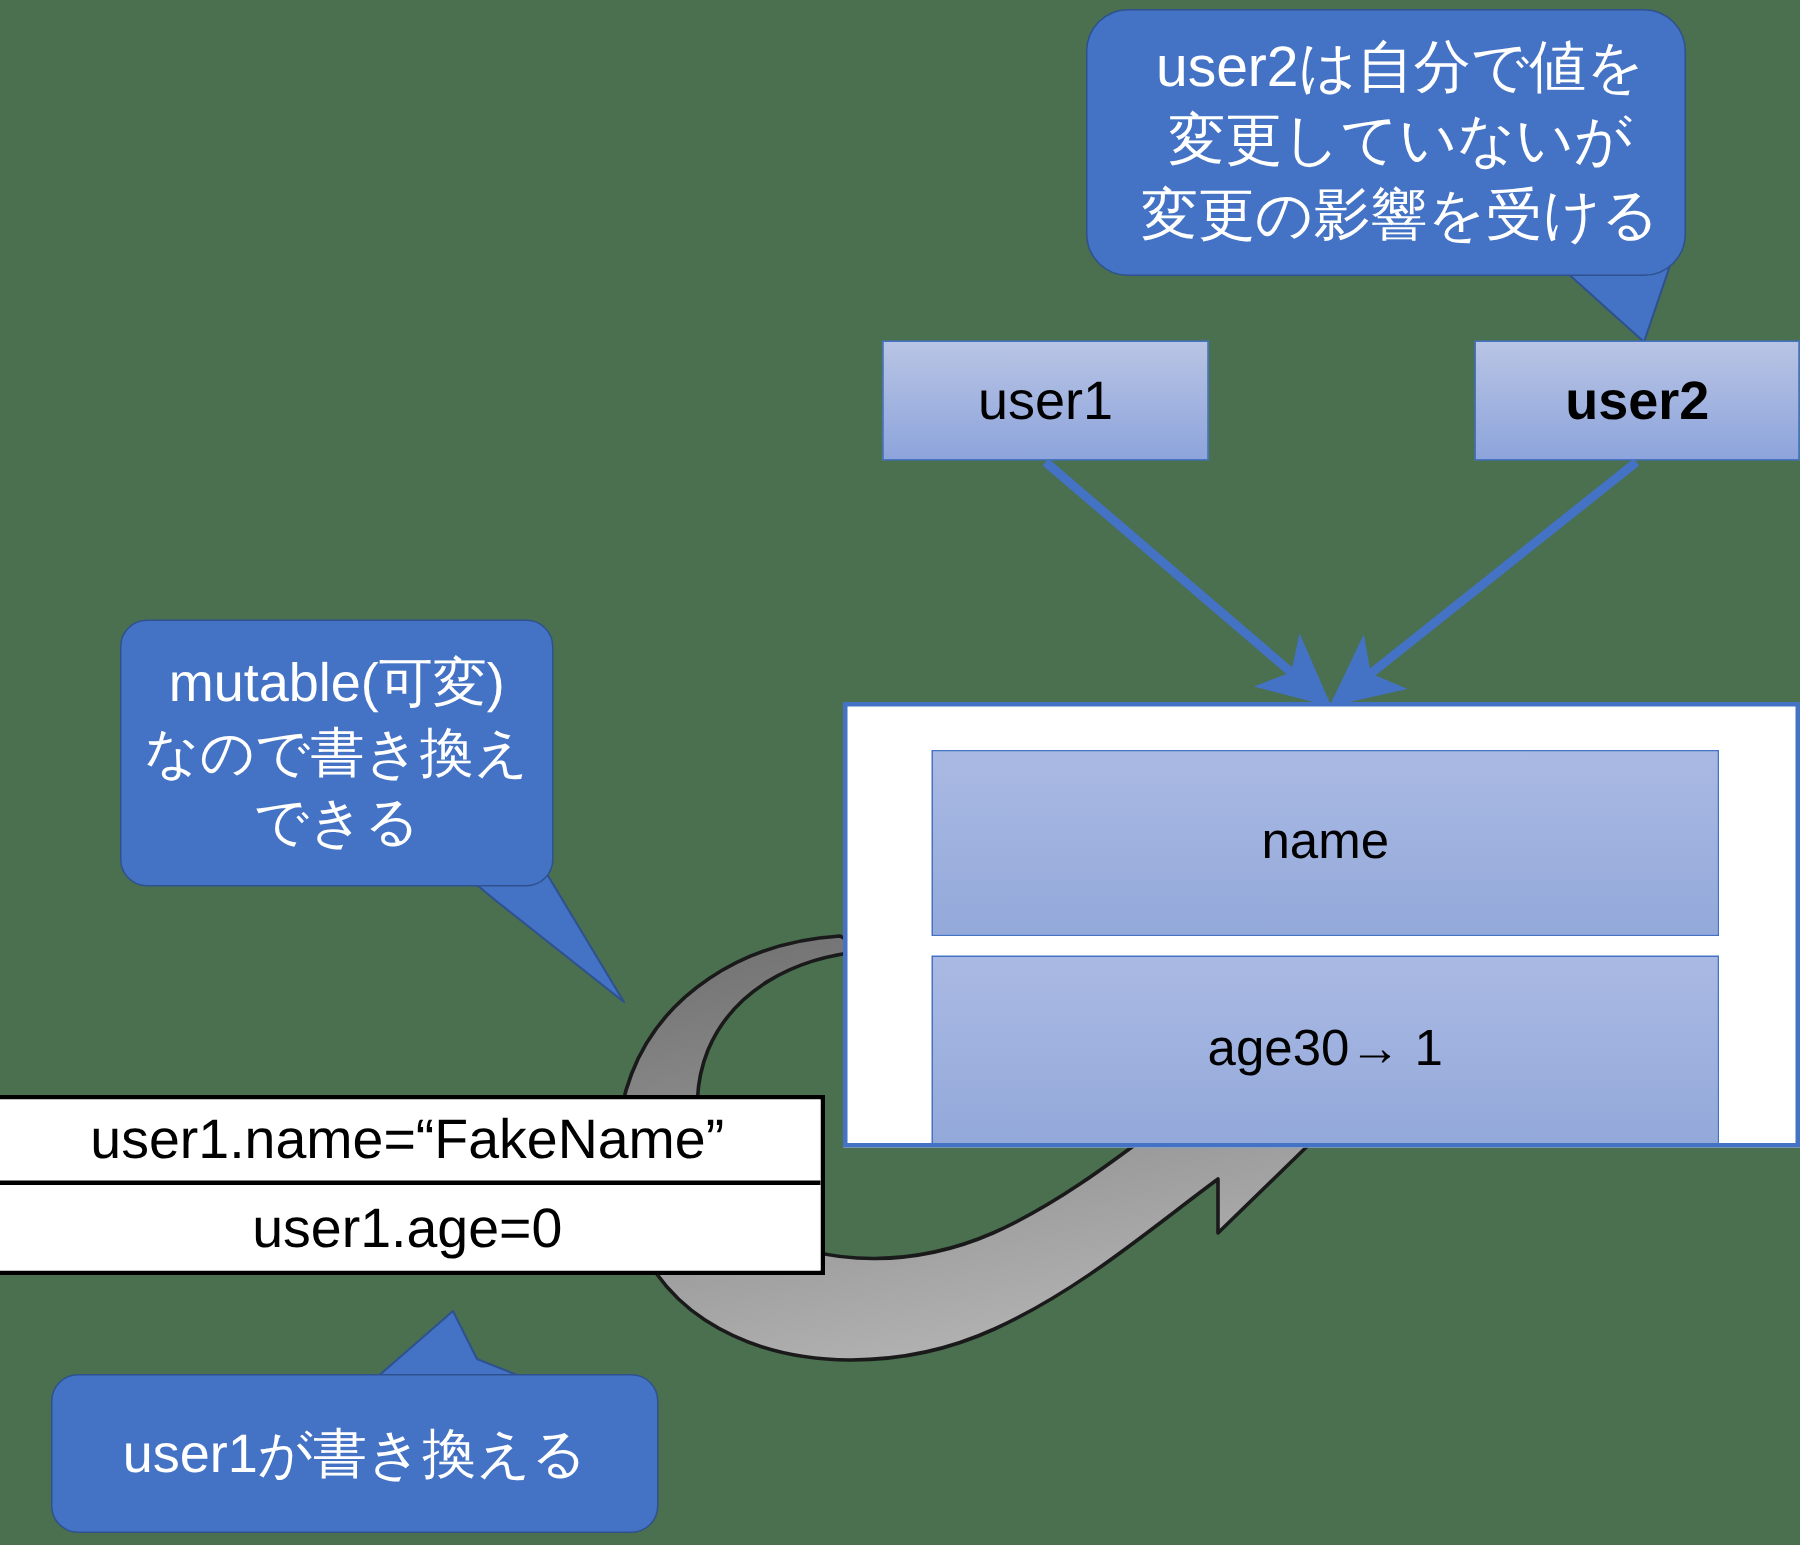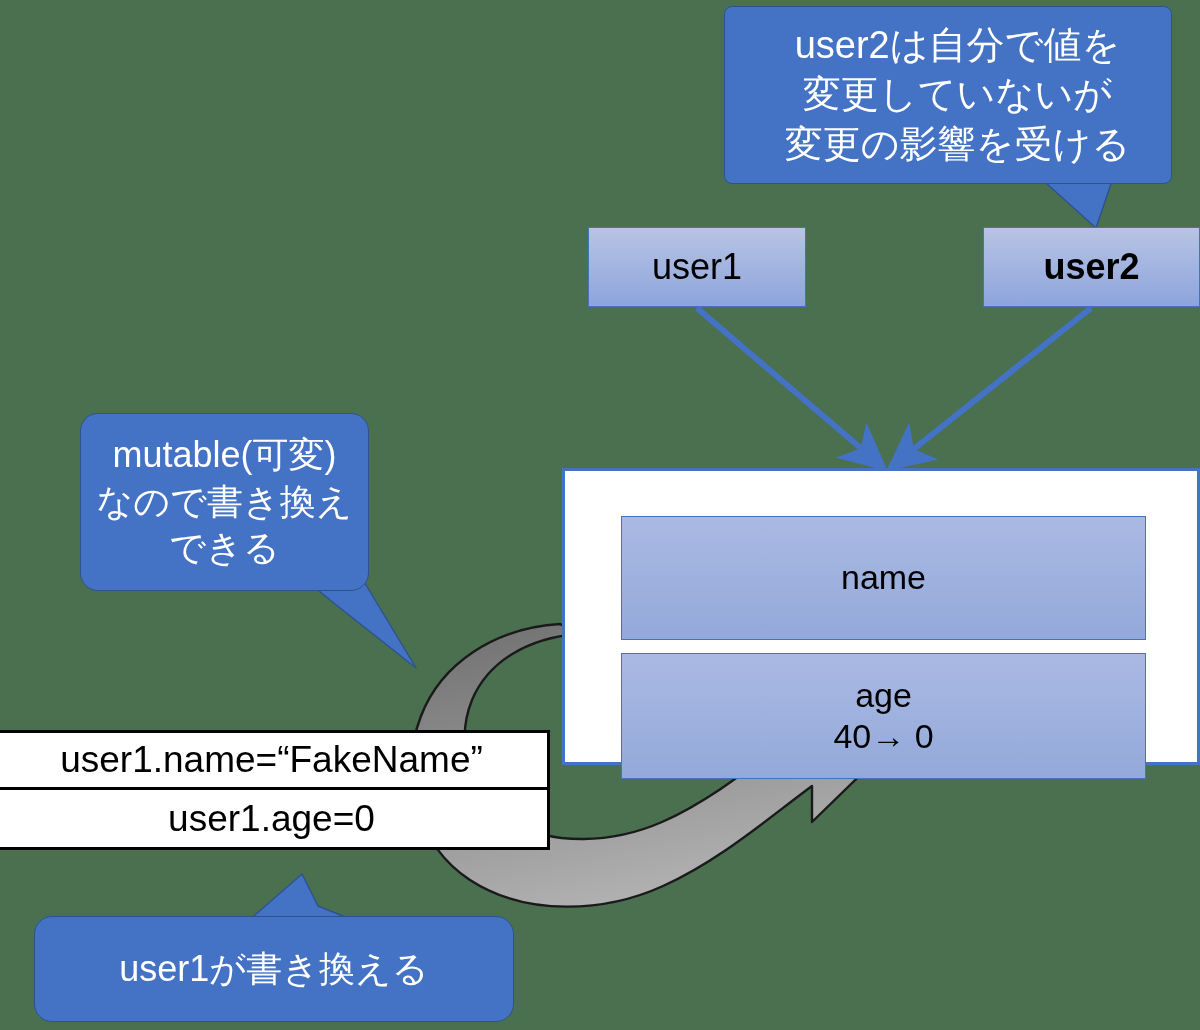--- a/index.html
+++ b/index.html
@@ -34,34 +34,34 @@
     justify-content: center;
     background: #4472c4;
     border: 1px solid #2f528f;
     border-radius: 16px;
     line-height: 1.3;
     white-space: pre-line;
     z-index: 6;
   }
   #callout-user2 {
     left: 724px; top: 6px;
-    width: 448px; height: 178px;
+    width: 400px; height: 178px;
     font-size: 38px;
-    border-radius: 8px;
+    border-radius: 28px;
     padding-left: 19px;
   }
   #callout-mutable {
     left: 80px; top: 413px;
     width: 289px; height: 178px;
     font-size: 36px;
     border-radius: 18px;
   }
   #callout-user1-writes {
     left: 34px; top: 916px;
-    width: 480px; height: 106px;
+    width: 405px; height: 106px;
     font-size: 36px;
     border-radius: 18px;
   }
 
   
   .varbox {
     position: absolute;
     box-sizing: border-box;
     display: flex;
     align-items: center;
@@ -91,25 +91,24 @@
     box-sizing: border-box;
     left: 56px;
     width: 525px;
     background: linear-gradient(to bottom, #aab9e3 0%, #93a9da 100%);
     border: 1px solid #4472c4;
     color: #000000;
     font-size: 34px;
     line-height: 1.22;
     text-align: center;
     display: flex;
-    flex-direction: column;
+    flex-direction: row;
     align-items: center;
     justify-content: center;
     white-space: pre-line;
-    margin-top: 16px;
   }
   #field-name { top: 29px; height: 124px; }
   #field-age  { top: 166px; height: 126px; }
 
   
   #code-box {
     position: absolute;
     left: -7px; top: 730px;
     width: 557px;
     box-sizing: border-box;
@@ -184,21 +183,21 @@
   <div class="varbox" id="box-user2">
     <span>user2</span>
   </div>
 
   <div id="object-box">
     <div class="field" id="field-name">
       <span>name</span>
     </div>
     <div class="field" id="field-age">
       <span>age</span>
-      <span>40→ 0</span>
+      <span>30→ 1</span>
     </div>
   </div>
 
   <div class="callout" id="callout-mutable">
     <span>mutable(可変)
 なので書き換え
 できる</span>
   </div>
 
   <div id="code-box">

